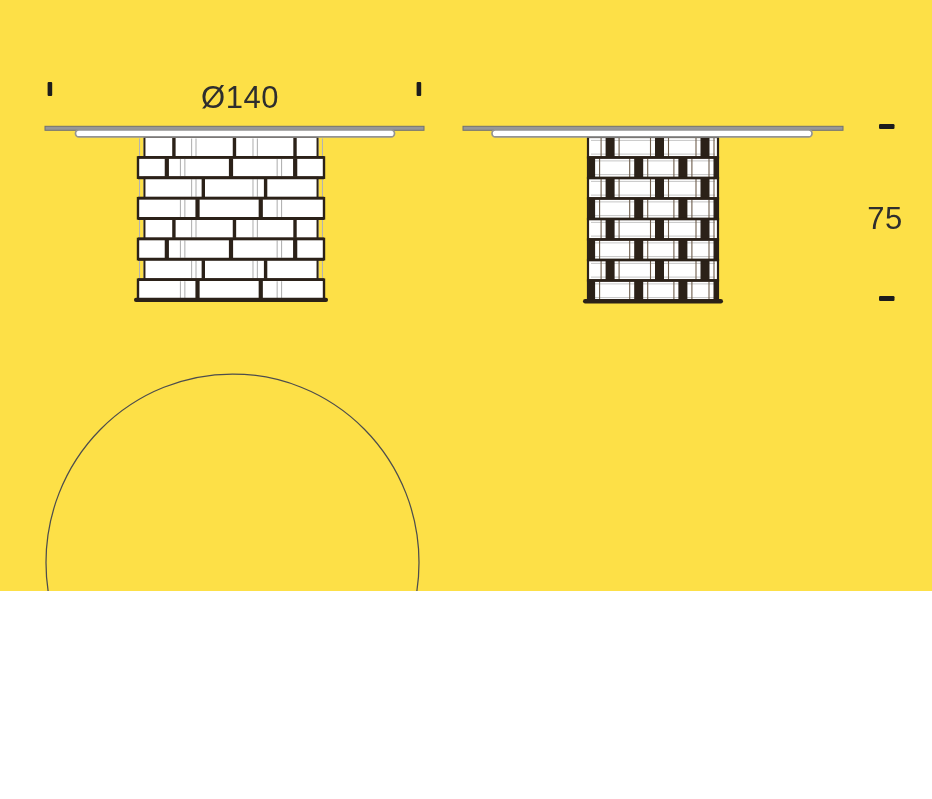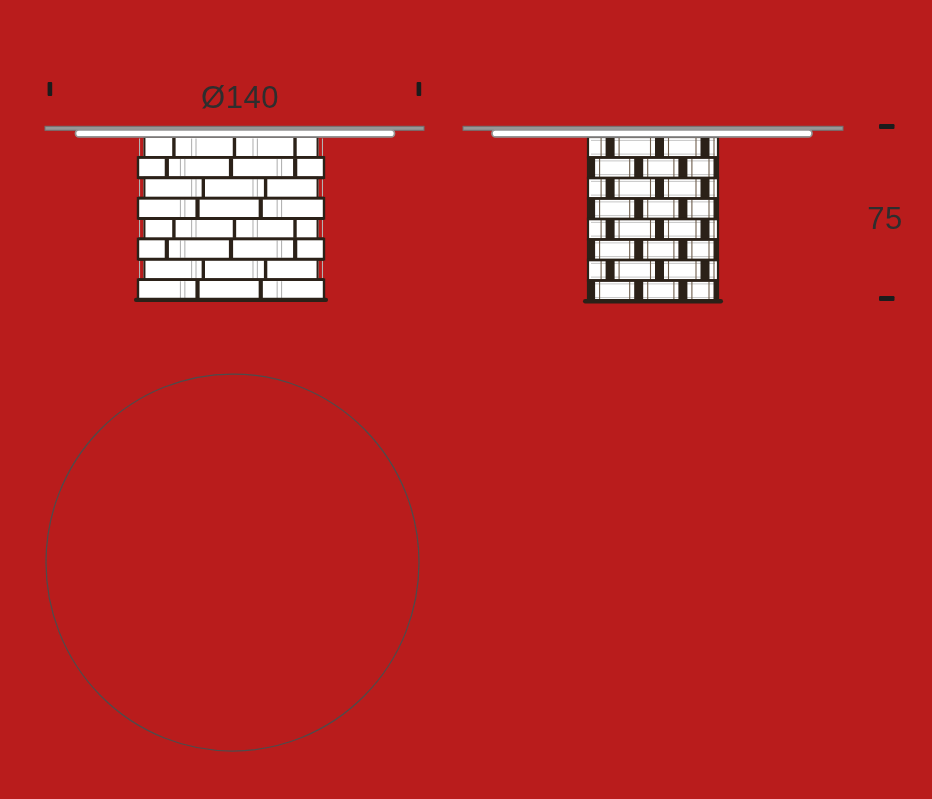--- a/index.html
+++ b/index.html
@@ -1,19 +1,19 @@
 <!DOCTYPE html>
 <html><head>
 <meta charset="utf-8">
 <style>
   html,body{margin:0;padding:0;background:#ffffff;}
   .canvas{
     position:relative;
-    width:932px;height:799px;
-    background:#b91c1c;
+    width:932px;height:591px;
+    background:#fde047;
     overflow:hidden;
     font-family:"Liberation Sans","DejaVu Sans",sans-serif;
   }
   .canvas svg{position:absolute;left:0;top:0;}
   .dim-label{
     font-family:"Liberation Sans","DejaVu Sans",sans-serif;
     font-size:31px;
     letter-spacing:0.5px;
     fill:#2e2e2e;
   }

